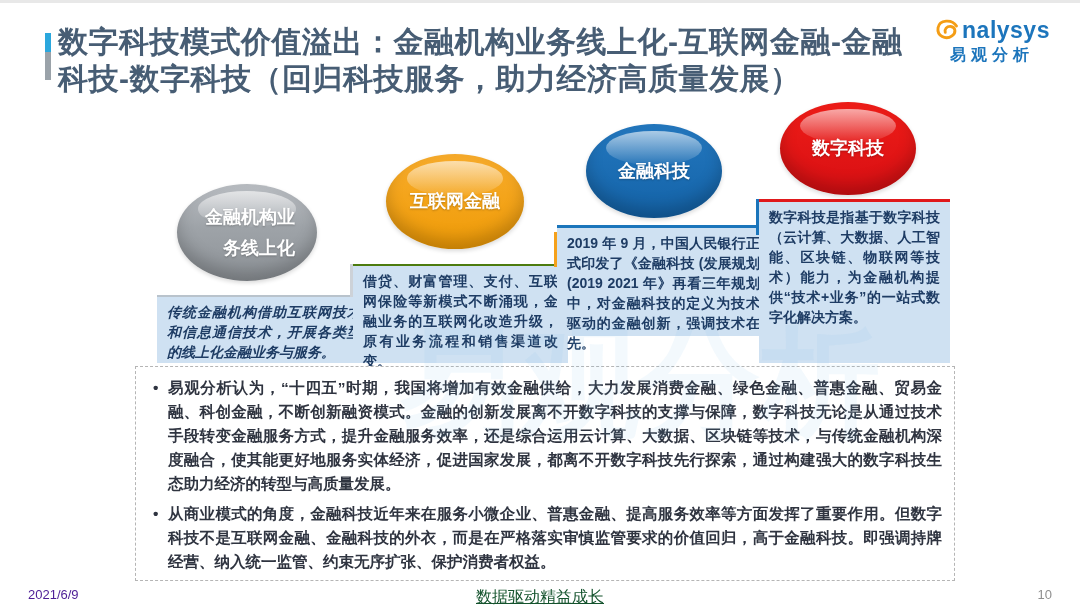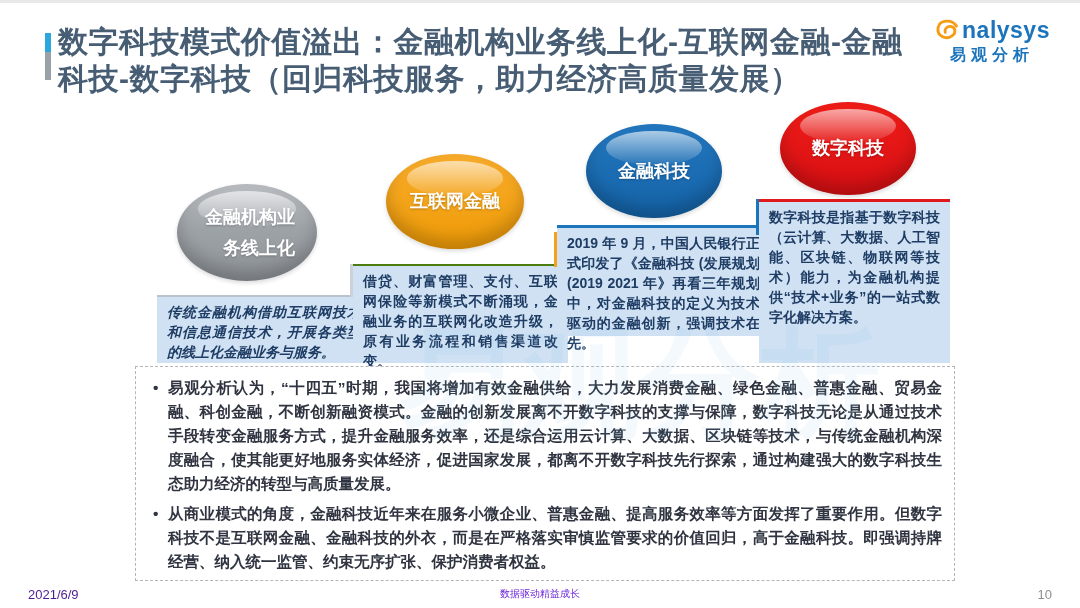--- a/index.html
+++ b/index.html
@@ -57,21 +57,21 @@
 
   
   .analysis { position:absolute; left:135px; top:363px; width:820px; height:215px;
               background:#fff; border:1px dashed #b5b5b5; padding:9px 12px 0 12px; z-index:4; }
   .bullet { position:relative; padding-left:20px; margin-bottom:6px;
             font-size:15.5px; line-height:24px; color:#2f3440; font-weight:600; text-align:justify; }
   .bullet::before { content:"•"; position:absolute; left:5px; top:0; color:#2f3440; }
 
   
   .footer-date   { position:absolute; left:28px;  top:584px; font-size:13px; color:#4c1d95; }
-  .footer-center { position:absolute; left:50%; transform:translateX(-50%); top:584px; font-size:10px; color:#6d28d9; }
+  .footer-center { position:absolute; left:50%; transform:translateX(-50%); top:584px; font-size:16px; color:#14532d;text-decoration:underline; }
   .footer-page   { position:absolute; right:28px; top:584px; font-size:13px; color:#8f8f8f; }
 </style>
 </head>
 <body>
 
 <div class="slide">
 
   <div class="accent-bar">
     <div class="accent-top"></div>
     <div class="accent-bottom"></div>

